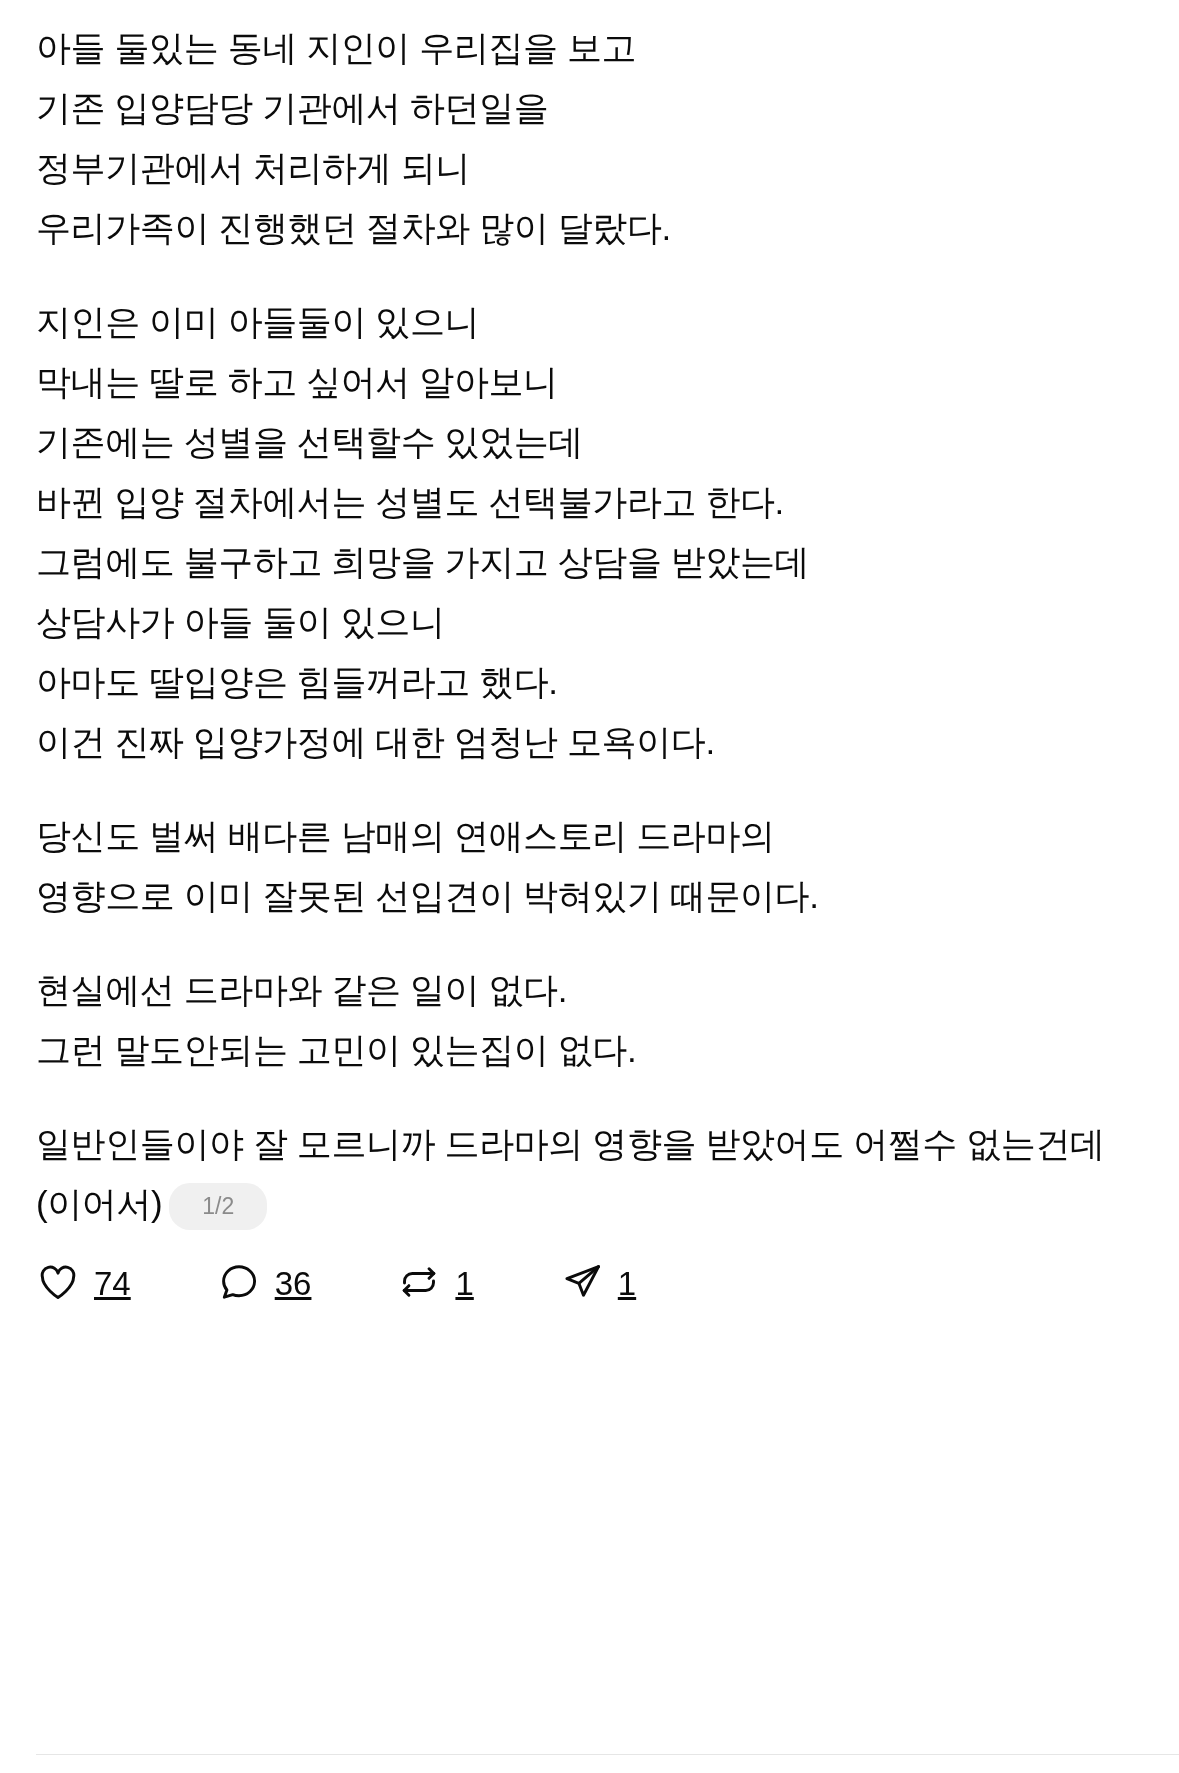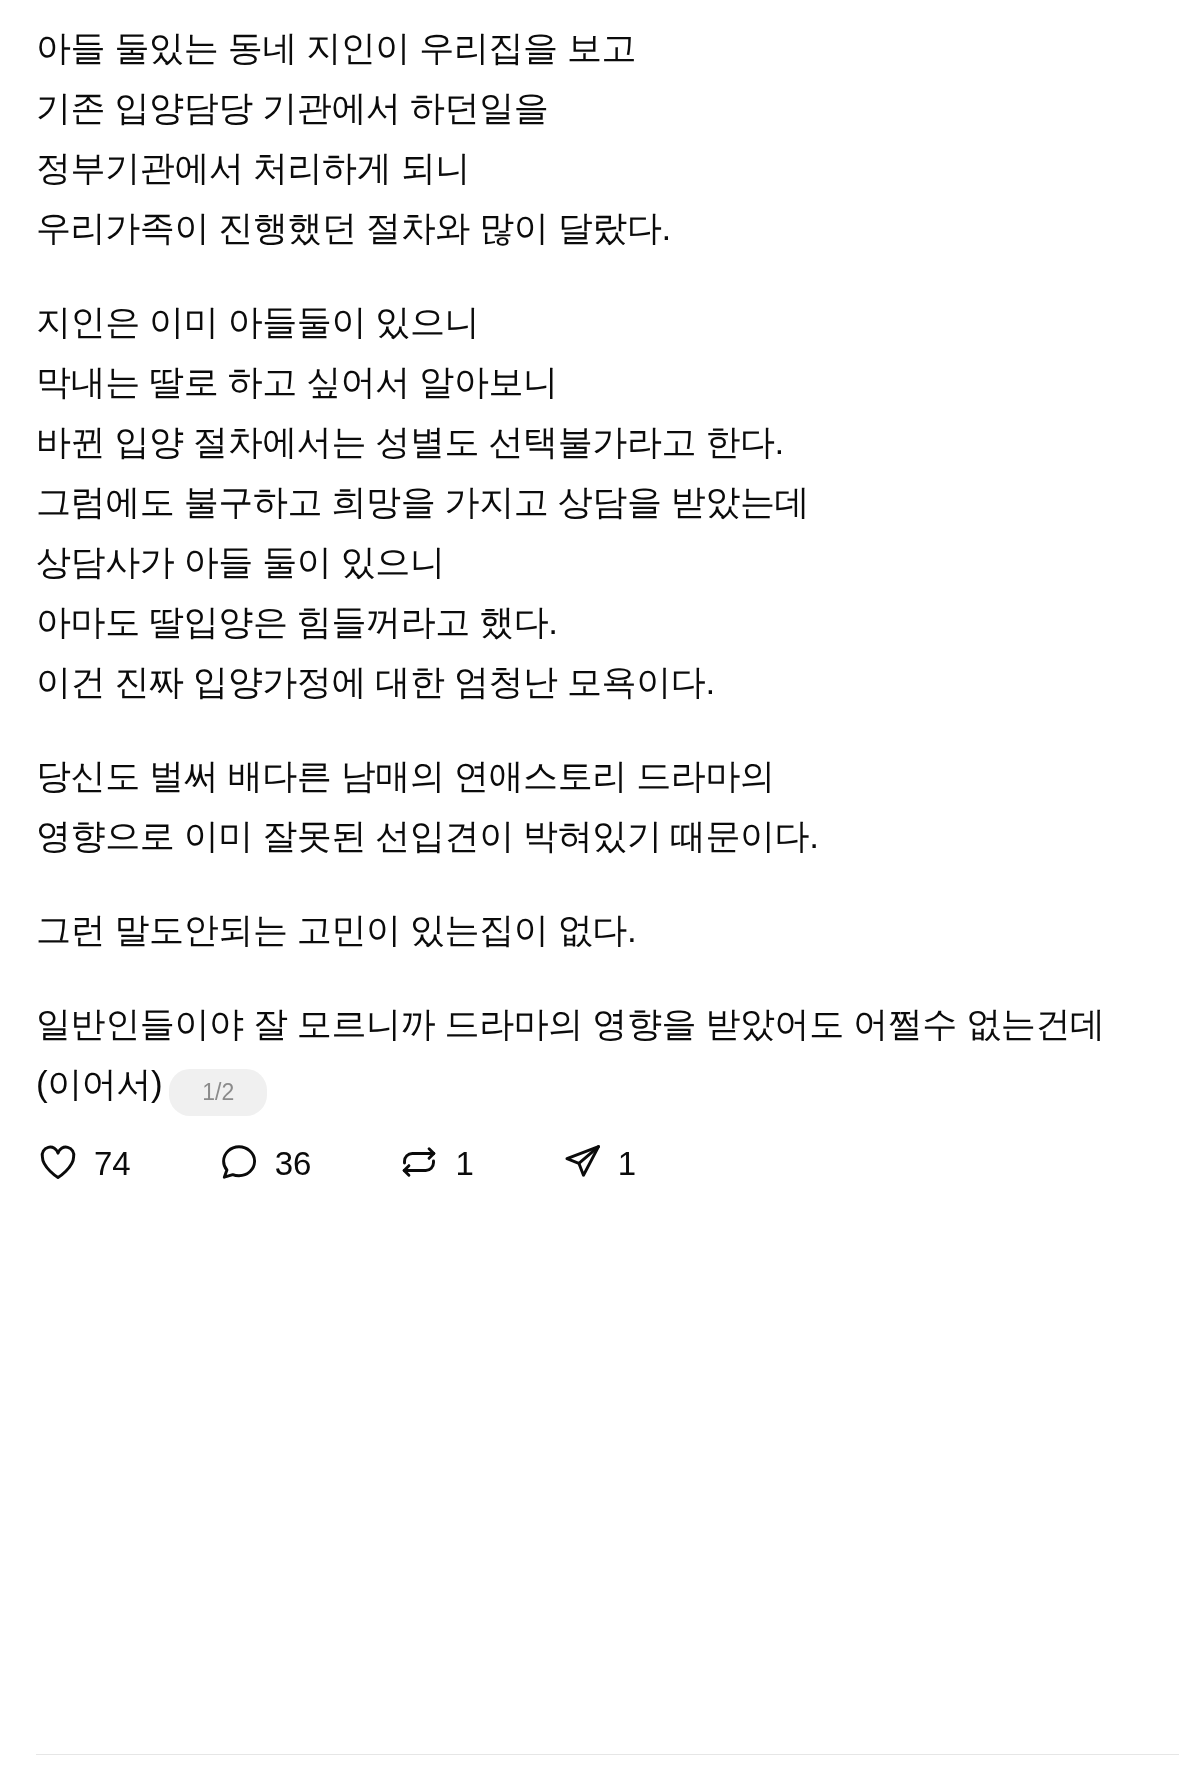--- a/index.html
+++ b/index.html
@@ -48,27 +48,28 @@
     min-width: 70px;
     height: 47px;
     padding: 0 14px;
     border-radius: 21px;
     background: #f0f0f0;
     color: #8b8b8b;
     font-size: 23px;
     line-height: 1;
     letter-spacing: 0;
     position: relative;
-    top: 8px;
+    top: 2px;
   }
   .actions {
     display: flex;
     align-items: flex-end;
     padding: 26px 36px 0 36px;
     gap: 0;
+    text-decoration: underline;
   }
   .action {
     display: flex;
     align-items: center;
     gap: 14px;
     margin-right: 86px;
     cursor: pointer;
   }
   .action:last-child {
     margin-right: 0;
@@ -115,33 +116,35 @@
     <div class="para">
       <div class="line">아들 둘있는 동네 지인이 우리집을 보고</div>
       <div class="line">기존 입양담당 기관에서 하던일을</div>
       <div class="line">정부기관에서 처리하게 되니</div>
       <div class="line">우리가족이 진행했던 절차와 많이 달랐다.</div>
     </div>
 
     <div class="para">
       <div class="line">지인은 이미 아들둘이 있으니</div>
       <div class="line">막내는 딸로 하고 싶어서 알아보니</div>
+      <div class="line">기존에는 성별을 선택할수 있었는데</div>
       <div class="line">바뀐 입양 절차에서는 성별도 선택불가라고 한다.</div>
       <div class="line">그럼에도 불구하고 희망을 가지고 상담을 받았는데</div>
       <div class="line">상담사가 아들 둘이 있으니</div>
       <div class="line">아마도 딸입양은 힘들꺼라고 했다.</div>
       <div class="line">이건 진짜 입양가정에 대한 엄청난 모욕이다.</div>
     </div>
 
     <div class="para">
       <div class="line">당신도 벌써 배다른 남매의 연애스토리 드라마의</div>
       <div class="line">영향으로 이미 잘못된 선입견이 박혀있기 때문이다.</div>
     </div>
 
     <div class="para">
+      <div class="line">현실에선 드라마와 같은 일이 없다.</div>
       <div class="line">그런 말도안되는 고민이 있는집이 없다.</div>
     </div>
 
     <div class="para">
       <div class="line">일반인들이야 잘 모르니까 드라마의 영향을 받았어도 어쩔수 없는건데</div>
       <div class="tail-line">
         <span>(이어서)</span>
         <span class="page-badge">1/2</span>
       </div>
     </div>

